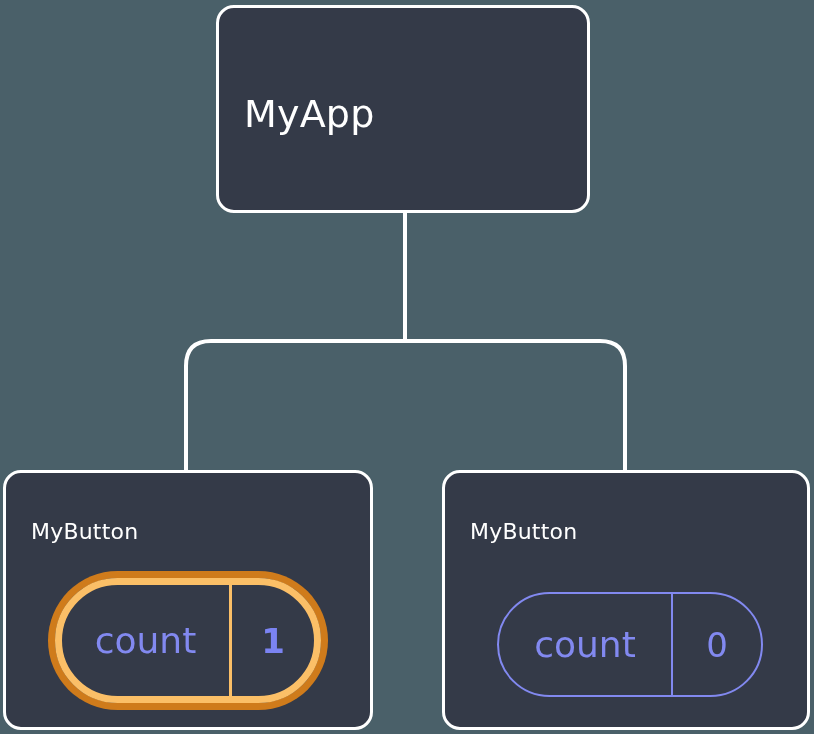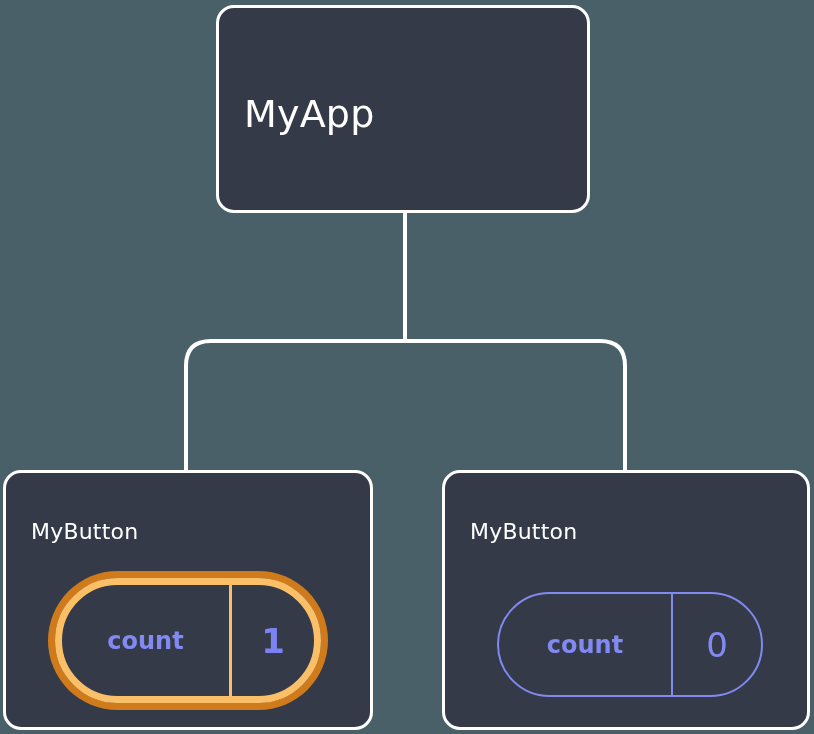--- a/index.html
+++ b/index.html
@@ -118,23 +118,22 @@
   .state-pill.highlight .pill-divider {
     background: #fbbf67;
     width: 3px;
   }
 
   .pill-key {
     flex: 0 0 auto;
     display: flex;
     align-items: center;
     justify-content: center;
-    font-size: 24px;
+    font-size: 36px;
     white-space: nowrap;
-    font-weight: bold;
   }
   .state-pill.plain .pill-key { width: 172px; }
   .state-pill.highlight .pill-key { width: 167px; }
 
   .pill-divider {
     flex: 0 0 auto;
     align-self: stretch;
   }
 
   .pill-value {

